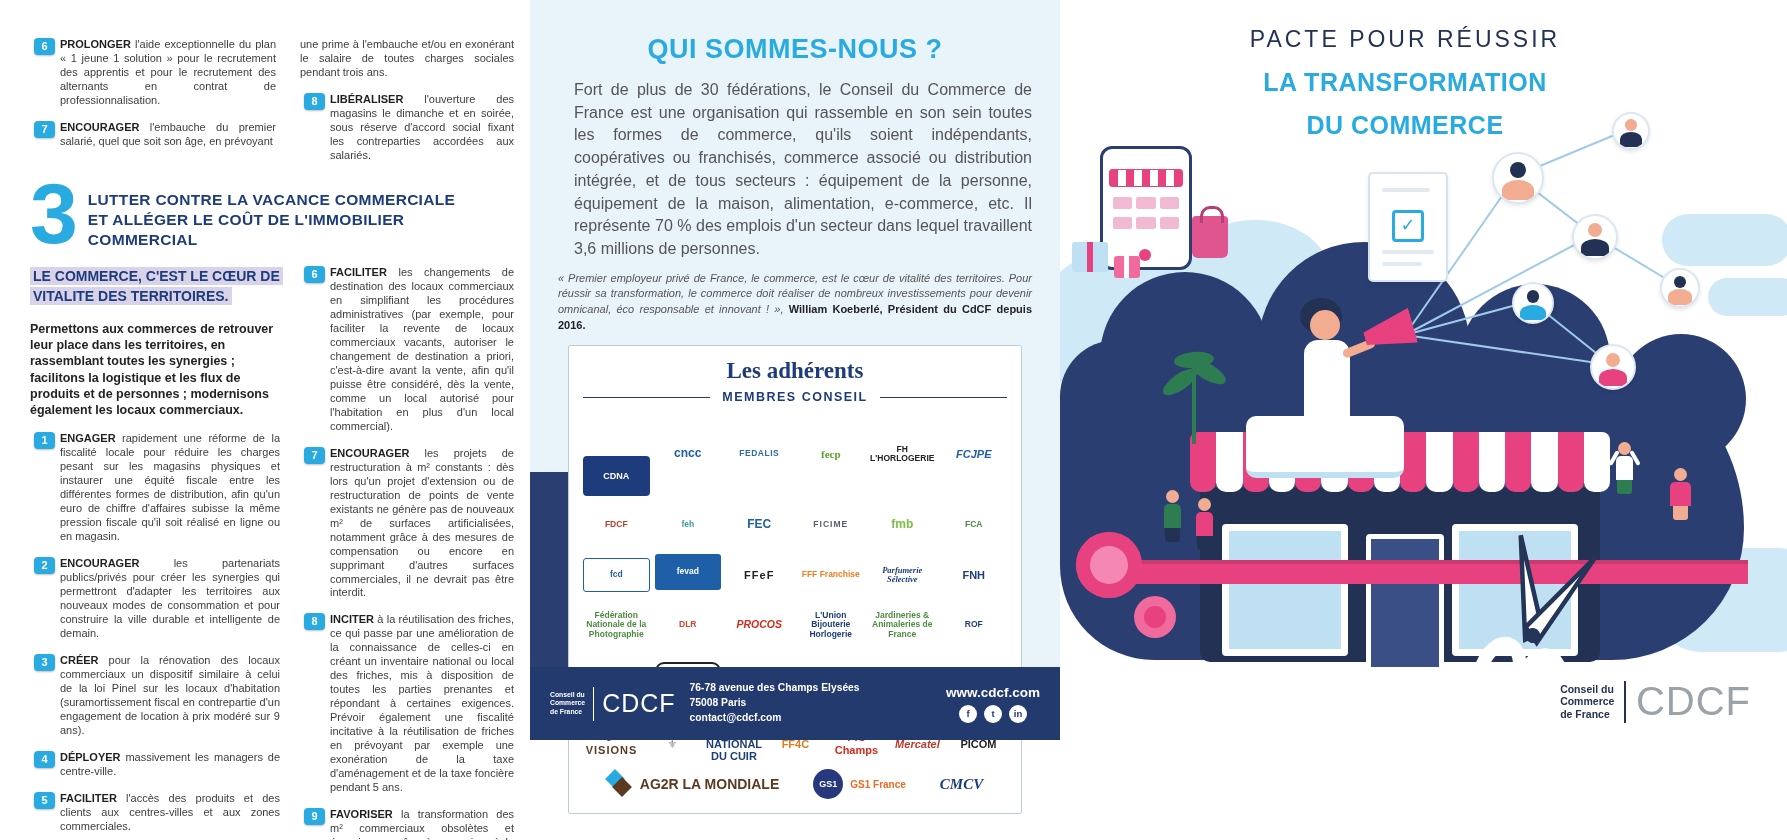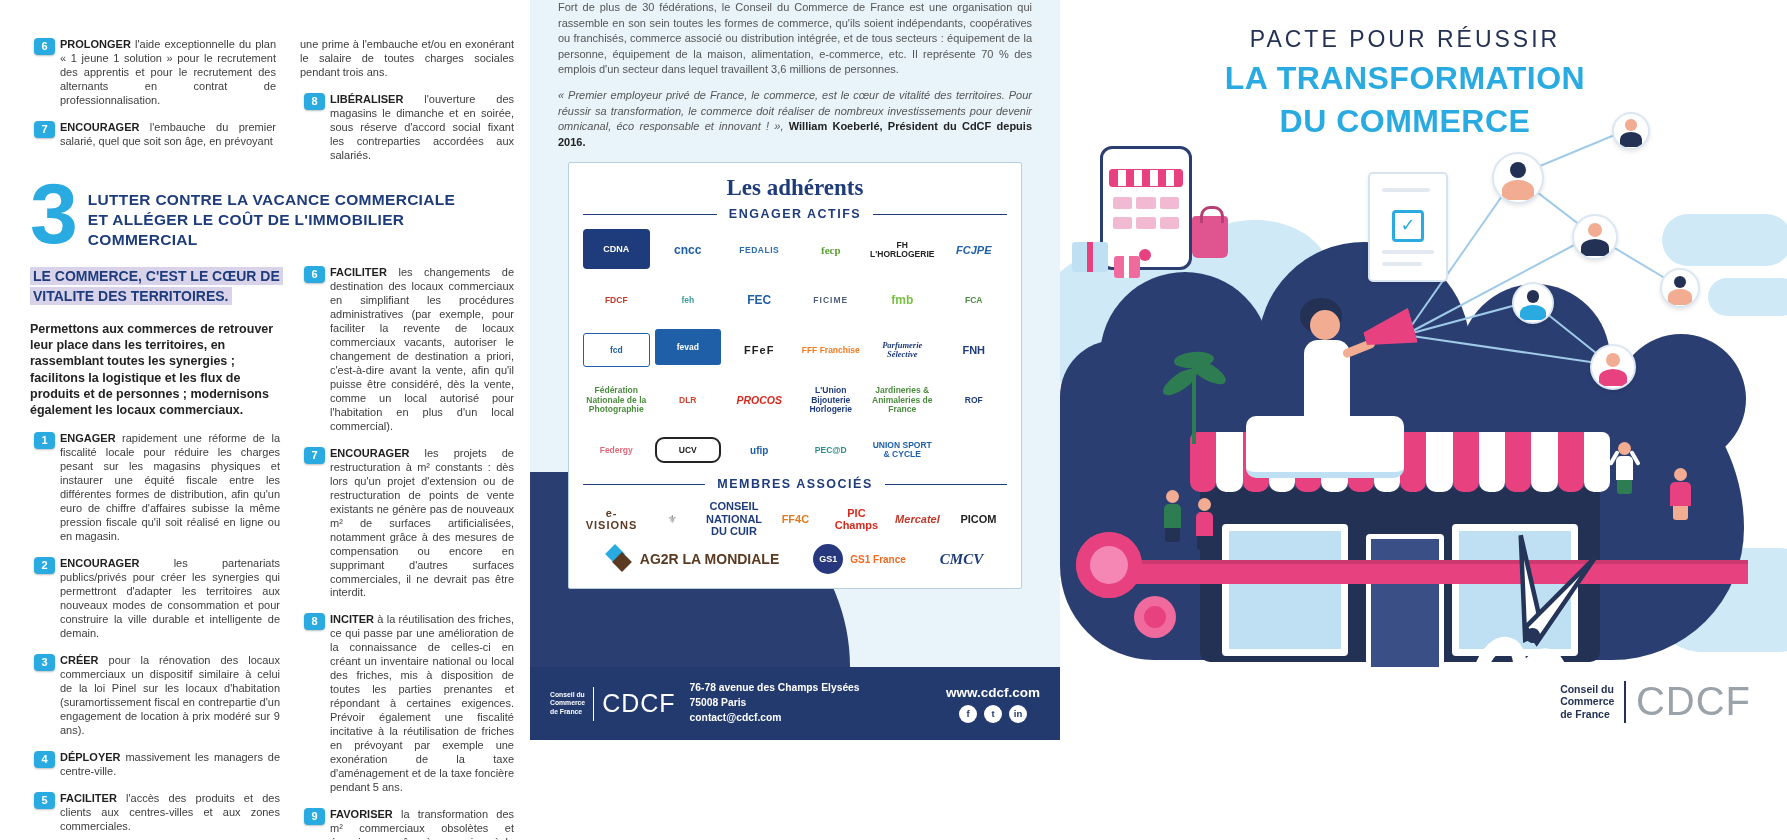--- a/index.html
+++ b/index.html
@@ -25,38 +25,38 @@
   .cols{display:flex;gap:20px;padding:16px 16px 0 30px;}
   .w1{width:250px;} .w2{width:214px;}
   .hl{display:inline;background:#d9d3ea;color:#1e3c7b;font-weight:bold;font-size:14px;line-height:1.45;
       padding:1px 3px;box-decoration-break:clone;-webkit-box-decoration-break:clone;}
   .hl-wrap{margin:0 0 14px 0;}
   .intro{margin:0 0 14px 0;font-size:12.5px;line-height:1.3;font-weight:bold;color:#232323;}
 
   
   .panel-mid{left:530px;width:530px;background:#e9f3fa;}
   .who-title{margin:34px 0 14px 0;text-align:center;color:#29abe2;font-size:27px;font-weight:bold;letter-spacing:.5px;}
-  .who-p{margin:0 28px 10px 28px;font-size:11px;line-height:1.42;text-align:justify;color:#555;}
+  .who-p{margin:0 28px 10px 44px;font-size:16px;line-height:1.42;text-align:justify;color:#555;}
   .who-quote{margin:0 28px 0 28px;font-size:11px;line-height:1.42;text-align:justify;color:#555;font-style:italic;}
   .who-quote b{font-style:normal;color:#222;}
   .m-blob{position:absolute;left:0;bottom:73px;width:320px;height:195px;background:#2b3e72;border-radius:0 195px 0 0;}
   .m-diamond{position:absolute;left:232px;bottom:255px;width:24px;height:24px;background:#bfe0f2;transform:rotate(45deg);}
   .card{position:relative;z-index:2;width:424px;margin:12px auto 0 auto;background:#fff;
         border:1px solid #b9cfe0;border-radius:2px;padding:10px 14px 14px 14px;}
   .serif-title{font-family:"Liberation Serif","DejaVu Serif",serif;color:#1e3c7b;font-weight:bold;
                font-size:23px;text-align:center;margin:2px 0 6px 0;}
   .divider{display:flex;align-items:center;margin:4px 0 8px 0;}
   .divider .line{flex:1;height:1px;background:#1e3c7b;}
   .divider .dlabel{margin:0 12px;color:#1e3c7b;font-weight:bold;font-size:12.5px;letter-spacing:1.5px;}
   .grid6{display:grid;grid-template-columns:repeat(6,1fr);gap:8px 5px;margin-bottom:6px;}
   .grid7{display:grid;grid-template-columns:repeat(7,1fr);gap:6px 4px;margin-bottom:6px;}
   .lg{display:flex;align-items:center;justify-content:center;text-align:center;min-height:40px;
       font-size:8.5px;font-weight:bold;color:#1e3c7b;line-height:1.12;padding:1px;}
   .grid7 .lg{min-height:32px;font-size:11px;}
-  .cdna{background:#1e3c7b;color:#fff;border-radius:4px;min-height:38px;max-height:38px;font-size:9px;}
+  .cdna{background:#1e3c7b;color:#fff;border-radius:4px;min-height:38px;max-height:38px;font-size:9px;margin-top:44px;}
   .cncc{color:#1f5fa8;font-size:12px;text-transform:lowercase;}
   .fedalis{color:#2b6cb0;letter-spacing:.5px;}
   .fecp{color:#5a9e2f;font-family:"Liberation Serif",serif;font-size:11px;}
   .fh{color:#222;}
   .fcjpe{color:#1f5fa8;font-style:italic;font-size:11px;}
   .fdcf{color:#c0392b;}
   .feh{color:#3f9e9a;}
   .fec{color:#1f5fa8;font-size:12px;}
   .ficime{color:#51607a;letter-spacing:1px;}
   .fmb{color:#7ac143;font-size:12px;}
@@ -108,21 +108,21 @@
   .f-right{margin-left:auto;text-align:center;}
   .f-web{font-size:13.5px;font-weight:bold;margin-bottom:5px;}
   .socials{display:flex;gap:7px;justify-content:center;}
   .soc{width:18px;height:18px;border-radius:50%;background:#fff;color:#233a6f;font-size:9.5px;
        font-weight:bold;display:flex;align-items:center;justify-content:center;cursor:pointer;}
 
   
   .panel-right{left:1060px;width:727px;background:#fff;overflow:hidden;}
   .r-title{position:absolute;left:120px;top:26px;width:450px;text-align:center;z-index:5;}
   .r-t1{color:#233154;font-size:23px;letter-spacing:3px;margin:0 0 4px 0;font-weight:500;}
-  .r-t2,.r-t3{color:#29abe2;font-size:32px;font-weight:bold;line-height:1.08;margin:8px;letter-spacing:.5px;}
+  .r-t2,.r-t3{color:#29abe2;font-size:25px;font-weight:bold;line-height:1.08;margin:16px;letter-spacing:.5px;}
   .abs{position:absolute;}
   .lcloud{background:#cfe9f7;border-radius:80px;}
   .ncloud{background:#2b3e72;}
   .nc-main{left:0;top:340px;width:684px;height:320px;border-radius:60px 200px 140px 100px;}
   .nc-b{border-radius:50%;}
   .phone-shop{left:40px;top:146px;width:86px;height:118px;background:#fff;border:3px solid #2b3e72;border-radius:12px;z-index:4;}
   .ps-awning{position:absolute;left:6px;top:20px;right:6px;height:16px;border-radius:3px;
              background:repeating-linear-gradient(90deg,#e8417f 0 8px,#fff 8px 16px);border:1px solid #e8417f;}
   .ps-row{position:absolute;left:10px;right:10px;height:12px;display:flex;gap:4px;}
   .ps-row i{flex:1;background:#f2b9d2;border-radius:2px;}
@@ -258,31 +258,32 @@
           <p class="itxt"><b>FAVORISER</b> <span>la transformation des m² commerciaux obsolètes et énergivores grâce à une prime à la conversion.</span></p>
         </div>
       </div>
     </div>
   </section>
 
   <section class="panel panel-mid">
     <div class="m-blob"></div>
     <div class="m-diamond"></div>
 
+    <h1 class="who-title">QUI SOMMES-NOUS ?</h1>
     <p class="who-p">Fort de plus de 30 fédérations, le Conseil du Commerce de France est une organisation qui rassemble en son sein toutes les formes de commerce, qu'ils soient indépendants, coopératives ou franchisés, commerce associé ou distribution intégrée, et de tous secteurs : équipement de la personne, équipement de la maison, alimentation, e-commerce, etc. Il représente 70 % des emplois d'un secteur dans lequel travaillent 3,6 millions de personnes.</p>
     <p class="who-quote">
       <span>« Premier employeur privé de France, le commerce, est le cœur de vitalité des territoires. Pour réussir sa transformation, le commerce doit réaliser de nombreux investissements pour devenir omnicanal, éco responsable et innovant ! »,</span>
       <b>William Koeberlé, Président du CdCF depuis 2016.</b>
     </p>
 
     <div class="card">
       <h3 class="serif-title">Les adhérents</h3>
       <div class="divider">
         <span class="line"></span>
-        <span class="dlabel">ENGAGER ACTIFS</span>
+        <span class="dlabel">MEMBRES CONSEIL</span>
         <span class="line"></span>
       </div>
       <div class="grid6">
         <div class="lg cdna">CDNA</div>
         <div class="lg cncc">cncc</div>
         <div class="lg fedalis">FEDALIS</div>
         <div class="lg fecp">fecp</div>
         <div class="lg fh">FH L'HORLOGERIE</div>
         <div class="lg fcjpe">FCJPE</div>
         <div class="lg fdcf">FDCF</div>

